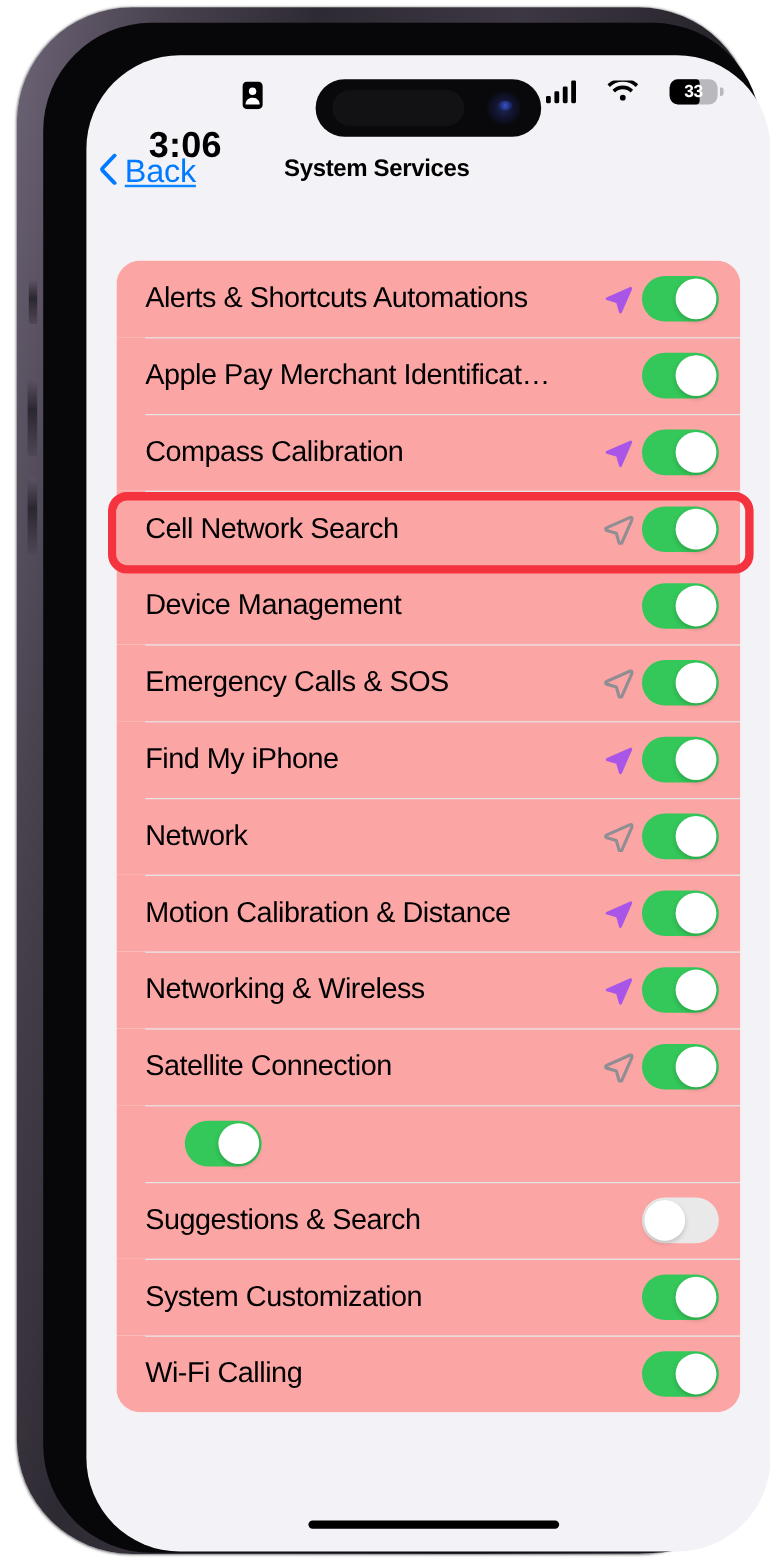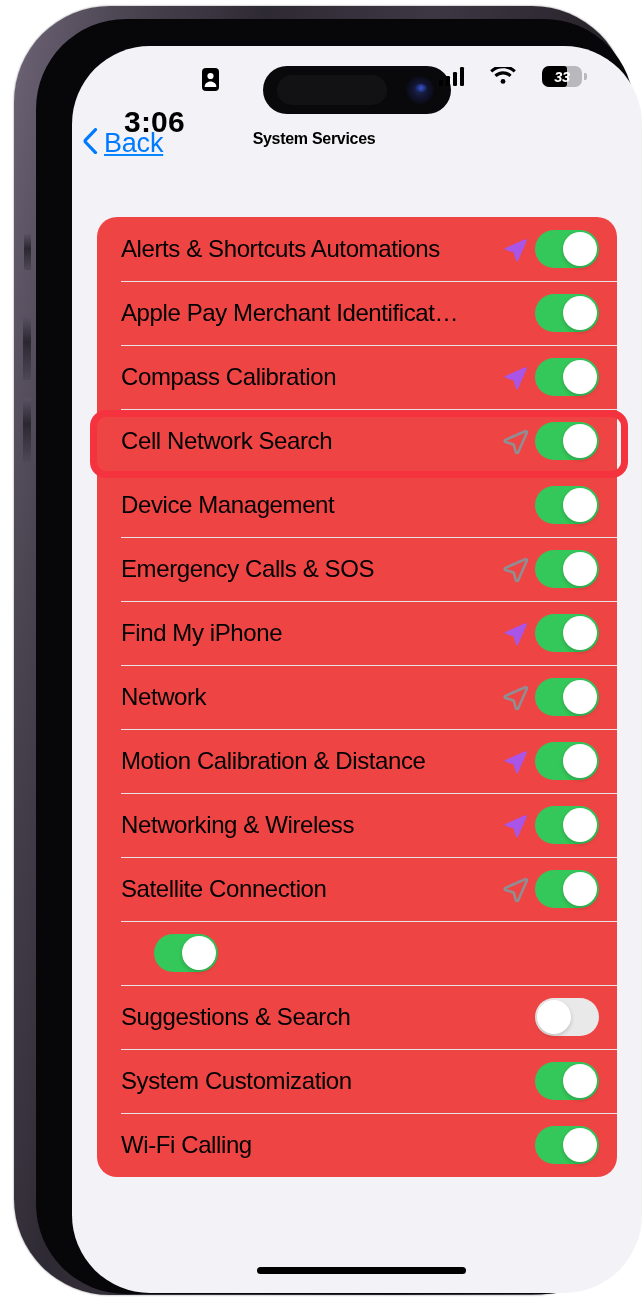--- a/index.html
+++ b/index.html
@@ -54,21 +54,21 @@
     border-radius:15px; background:#121215;
   }
   #camera-lens{
     position:absolute; right:17px; top:10px; width:28px; height:28px; border-radius:50%;
     background:radial-gradient(circle at 50% 50%, #1b2a55 0%, #121430 40%, #0a0a10 75%);
   }
   #camera-glint{
     position:absolute; right:24px; top:18px; width:12px; height:8px; border-radius:50%;
     background:radial-gradient(circle,#3b55c9 0%,#1d2a6e 60%,rgba(0,0,0,0) 100%);
   }
-  #status-right{ position:absolute; right:60px; top:20px; display:flex; align-items:center; gap:26px;font-style:italic; }
+  #status-right{ position:absolute; right:44px; top:20px; display:flex; align-items:center; gap:26px; }
   .bars{ display:flex; align-items:flex-end; gap:2.5px; height:19px; }
   .bars i{ display:block; width:4.5px; background:#000; border-radius:1.2px; }
   .bars i:nth-child(1){ height:6px; }
   .bars i:nth-child(2){ height:10px; }
   .bars i:nth-child(3){ height:14px; }
   .bars i:nth-child(4){ height:19px; }
   #battery{ position:relative; width:40px; height:21px; border-radius:7px; background:#b9b9bd; }
   #battery-fill{ position:absolute; left:0; top:0; height:21px; border-radius:7px 3px 3px 7px; background:#000; }
   #battery-pct{
     position:absolute; left:0; top:0; width:40px; height:21px;
@@ -80,31 +80,31 @@
   
   #nav-bar{ position:absolute; left:0; top:72px; width:570px; height:62px; }
   #back-button{
     position:absolute; left:11px; top:10px; display:flex; align-items:flex-start; gap:6px;
     color:#0a84ff; cursor:pointer;text-decoration:underline;
   }
   #back-chevron{ width:15px; height:26px; }
   #back-label{ font-size:27px; color:#007aff; letter-spacing:-.2px; }
   #page-title{
     position:absolute; left:0; top:12px; width:484px; text-align:center;
-    font-size:16px; font-weight:700; color:#000; letter-spacing:-.3px;
+    font-size:20px; font-weight:700; color:#000; letter-spacing:-.3px;
   }
 
   
   #list-card{
     position:absolute; left:25px; top:171px; width:520px;
     background:#ffffff; border-radius:20px; overflow:hidden;
   }
   .row{
     position:relative; height:64px; display:flex; align-items:center;
-    padding-left:24px; padding-right:18px; background:#ef4444;
+    padding-left:24px; padding-right:18px; background:#fca5a5;
   }
   .row + .row::before{
     content:""; position:absolute; left:24px; right:0; top:0; height:1px; background:#e4e4e6;
   }
   .row-label{
     flex:1; font-size:24px; color:#000; letter-spacing:-.4px;
     white-space:nowrap; overflow:hidden;
   }
   .loc-arrow{ width:26px; height:26px; margin-right:7px; flex:0 0 auto; }
   .loc-arrow.blank{ visibility:hidden; }

